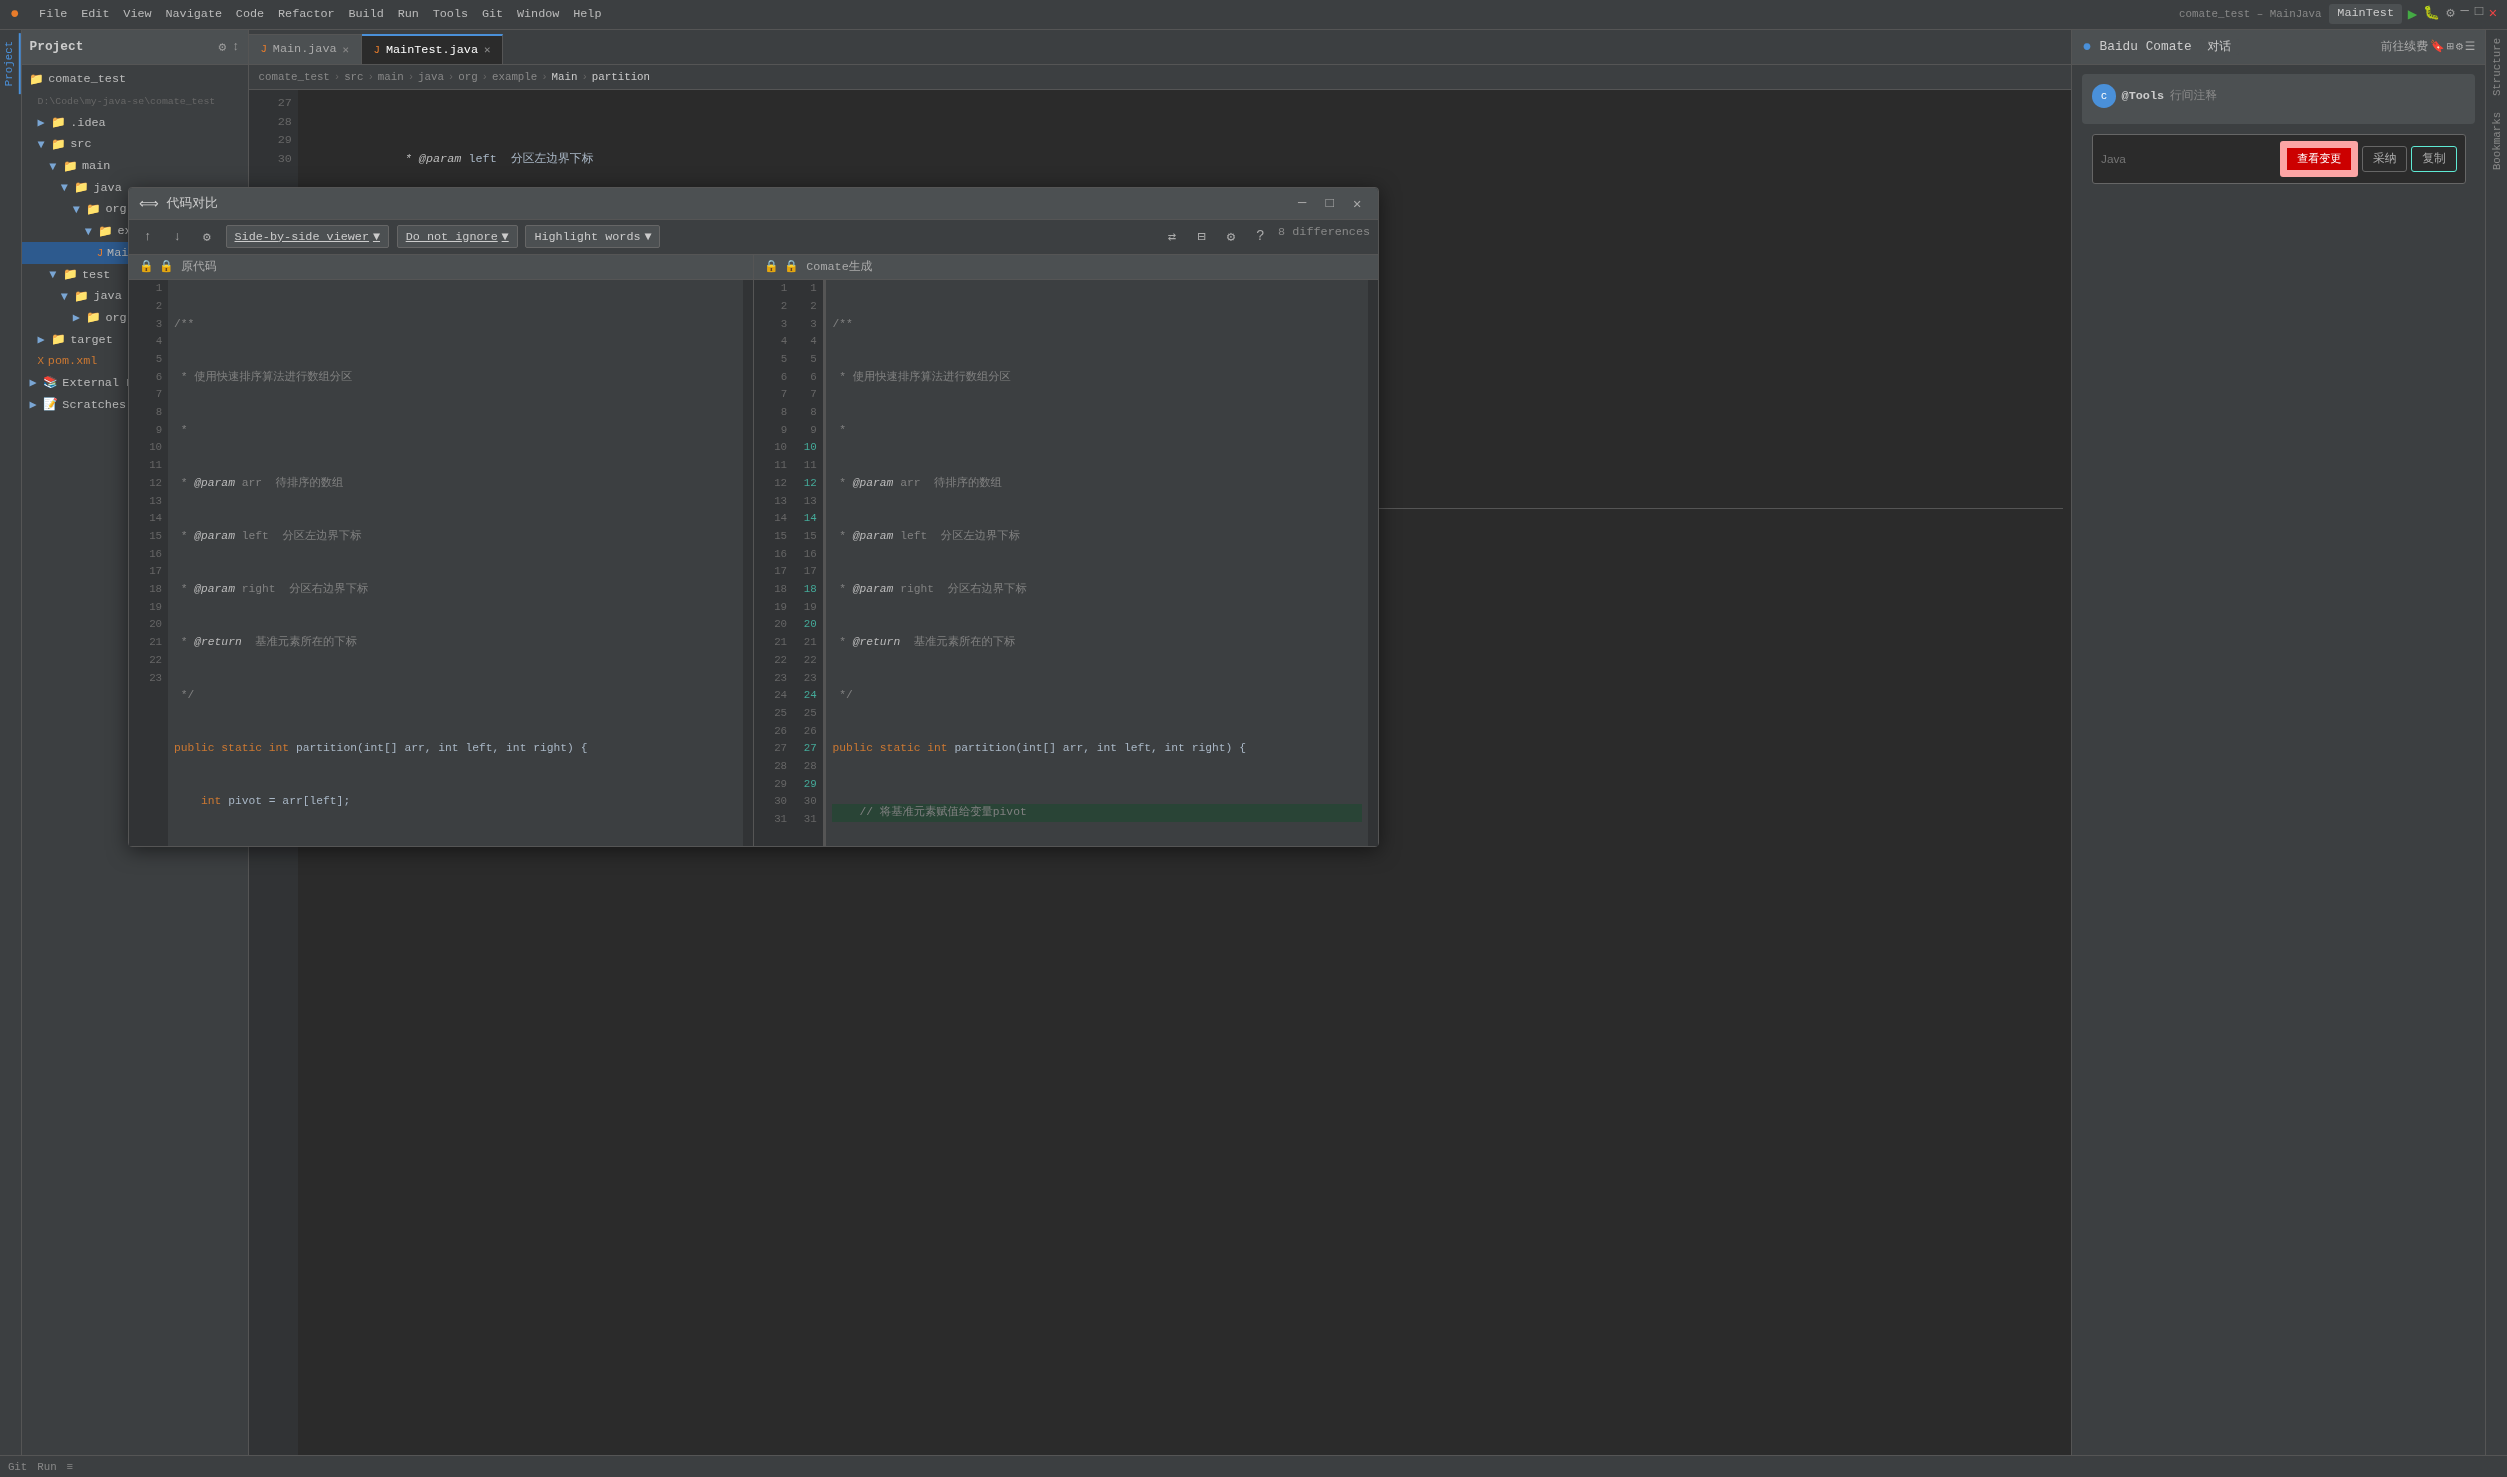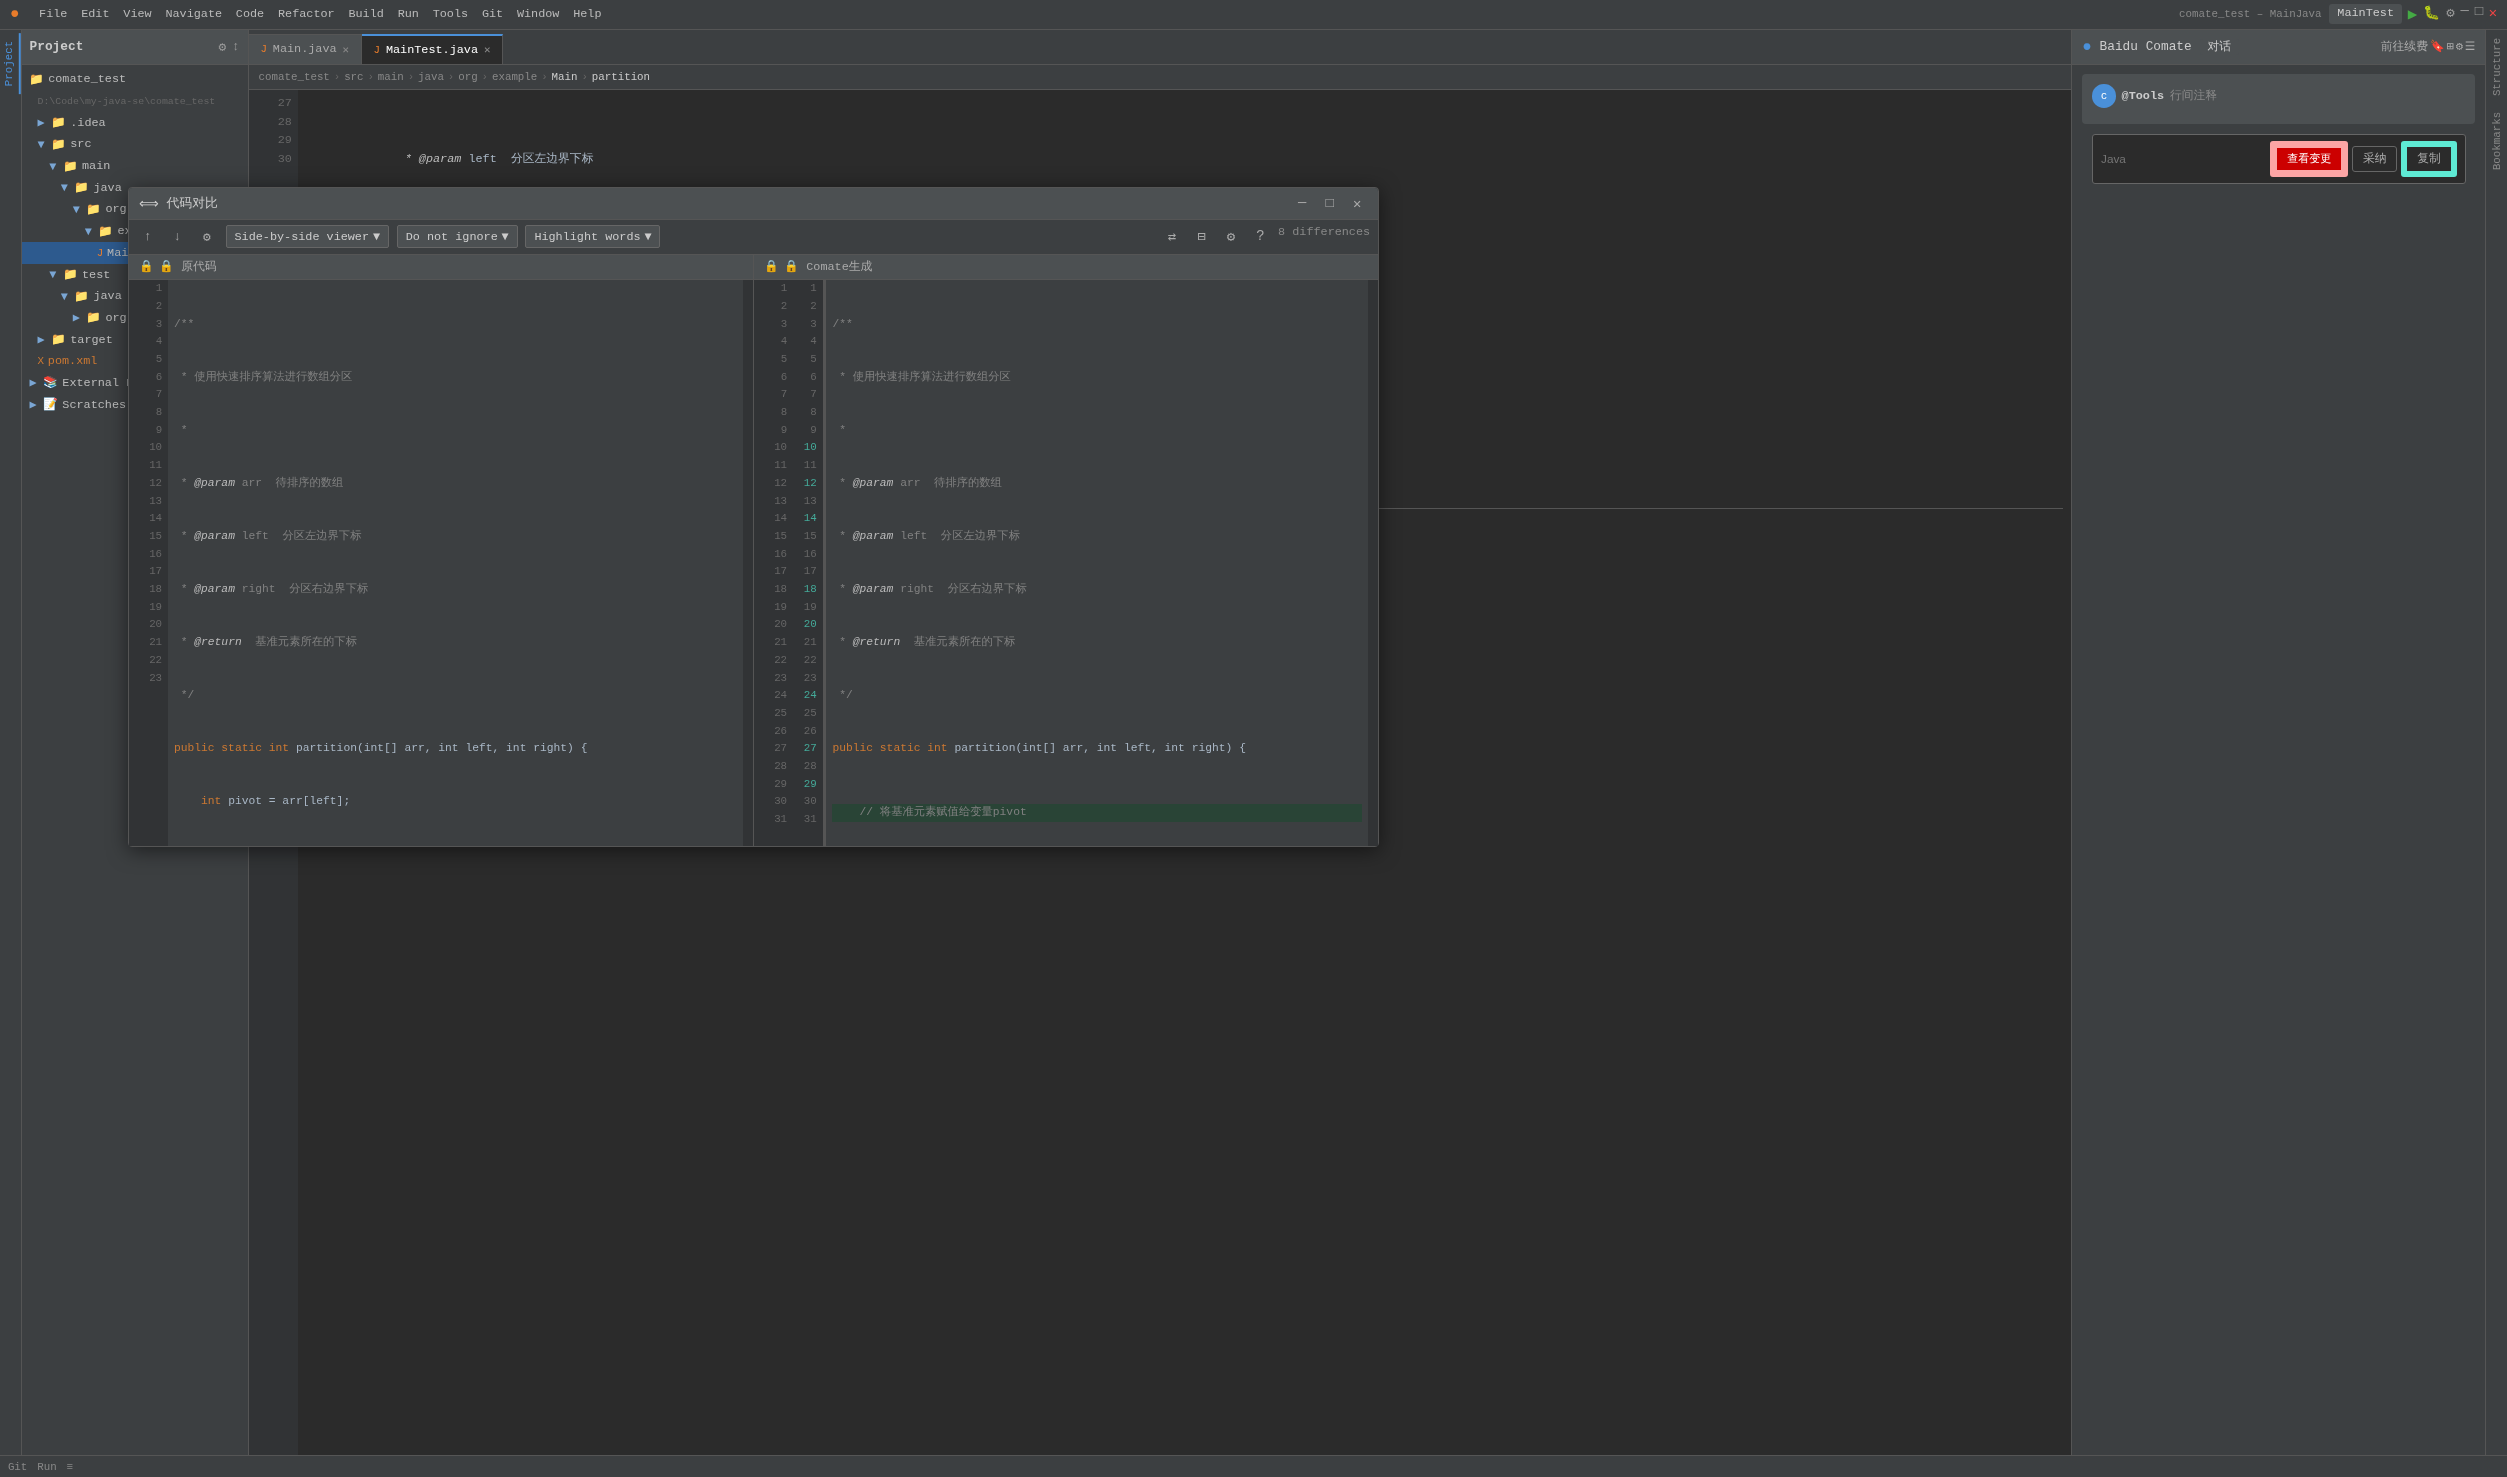--- a/index.html
+++ b/index.html
@@ -207,20 +207,21 @@
       background: #4c5052;
       border: 1px solid #666;
       color: #ccc;
       font-size: 11.8px;
       padding: 0 7.9px;
       cursor: pointer;
       display: flex;
       align-items: center;
       gap: 3.9px;
       border-radius: 2px;
+      text-decoration: underline;
     }
     .diff-highlight-btn {
       height: 23.6px;
       background: #4c5052;
       border: 1px solid #666;
       color: #ccc;
       font-size: 11.8px;
       padding: 0 7.9px;
       cursor: pointer;
       display: flex;
@@ -398,21 +399,21 @@
       border: 1px solid #666;
       border-radius: 3px;
       color: #aaa;
       font-size: 11.8px;
       padding: 3.9px 9.9px;
       cursor: pointer;
       margin-right: 3.9px;
     }
     .copy-btn {
       background: transparent;
-      border: 6px solid #5eead4;
+      border: 1px solid #5eead4;
       border-radius: 3px;
       color: #aaa;
       font-size: 11.8px;
       padding: 3.9px 9.9px;
       cursor: pointer;
     }
 
     
     .status-bar {
       height: 23.6px;

